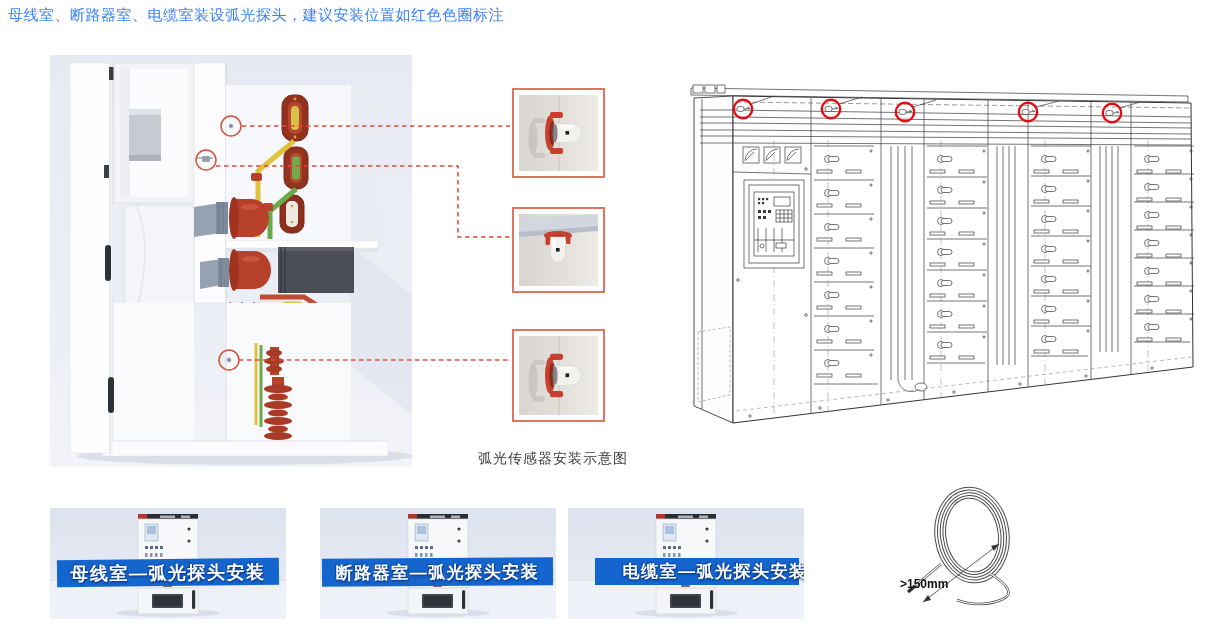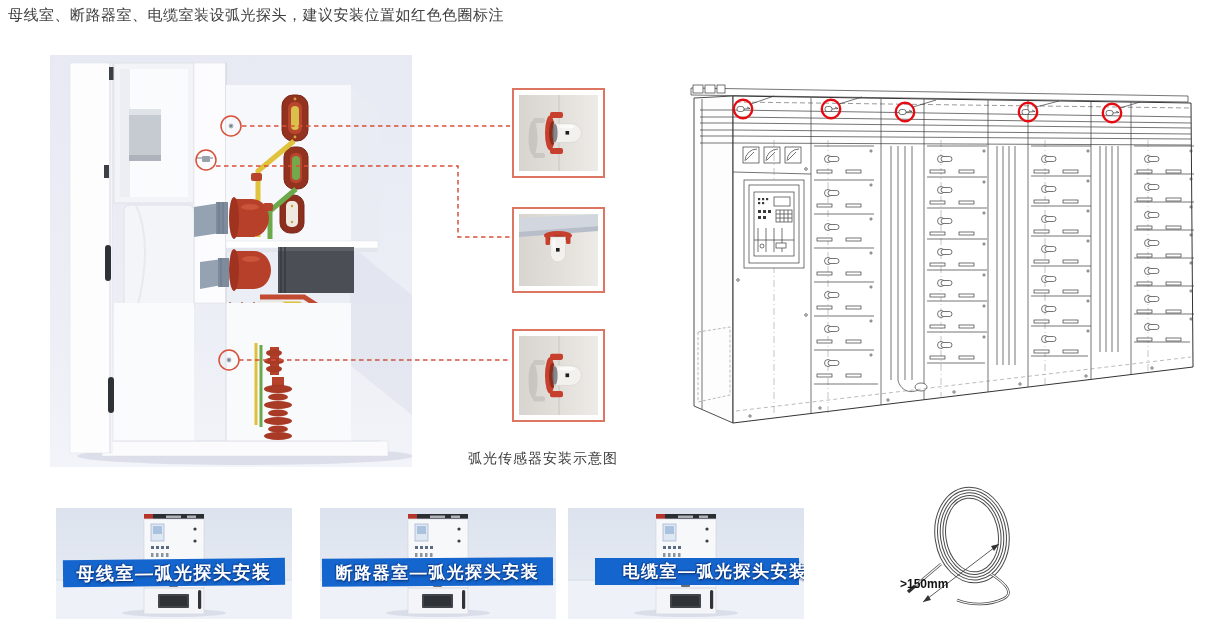--- a/index.html
+++ b/index.html
@@ -1,30 +1,30 @@
 <!DOCTYPE html>
 <html><head>
 <meta charset="utf-8">
 <style>
   html,body{margin:0;padding:0;background:#fff;}
   body{width:1215px;height:624px;position:relative;overflow:hidden;
        font-family:"Liberation Sans","DejaVu Sans",sans-serif;}
   .abs{position:absolute;}
-  #page-title{left:8px;top:6px;font-size:15px;color:#404040;letter-spacing:.5px;}
-  #diagram-caption{left:468px;top:450px;font-size:14px;color:#3a3a3a;letter-spacing:1px;}
+  #page-title{left:8px;top:6px;font-size:15px;color:#3b82f6;letter-spacing:.5px;}
+  #diagram-caption{left:478px;top:450px;font-size:14px;color:#3a3a3a;letter-spacing:1px;}
   .detail-box{border:2px solid #dc7663;background:#fff;padding:5px;box-sizing:border-box;}
   .detail-box svg{display:block;width:100%;height:100%;}
   #detail-1{left:512px;top:88px;width:93px;height:90px;}
   #detail-2{left:512px;top:207px;width:93px;height:86px;}
   #detail-3{left:512px;top:329px;width:93px;height:93px;}
   #render-wrap{left:50px;top:55px;width:362px;height:412px;}
   #drawing-wrap{left:688px;top:80px;width:515px;height:345px;}
   #overlay{left:0;top:0;width:1215px;height:624px;pointer-events:none;z-index:30;}
   .thumb{top:508px;width:236px;height:111px;overflow:hidden;}
-  #thumb-1{left:56px;} #thumb-2{left:320px;} #thumb-3{left:568px;}
+  #thumb-1{left:50px;} #thumb-2{left:320px;} #thumb-3{left:568px;}
   .thumb svg{display:block;}
   .banner{position:absolute;background:#1465cd;color:#fff;font-weight:bold;
           display:flex;align-items:center;justify-content:center;letter-spacing:1.5px;
           text-shadow:1px 1px 0 #0c3e8e,-1px -1px 1px rgba(9,45,110,.55),0 2px 2px rgba(9,45,110,.45);
           white-space:nowrap;}
   #thumb-1 .banner{left:7px;right:7px;top:51px;height:27px;font-size:18px;transform:rotate(-.6deg);}
   #thumb-2 .banner{left:2px;right:3px;top:50px;height:28px;font-size:17px;transform:rotate(-.4deg);}
   #thumb-3 .banner{left:27px;right:5px;top:50px;height:27px;font-size:17px;padding-left:36px;}
   #coil-wrap{left:895px;top:482px;width:170px;height:140px;text-decoration:underline;}
   .ln{stroke:#3a3a3a;stroke-width:.7;fill:none;}

